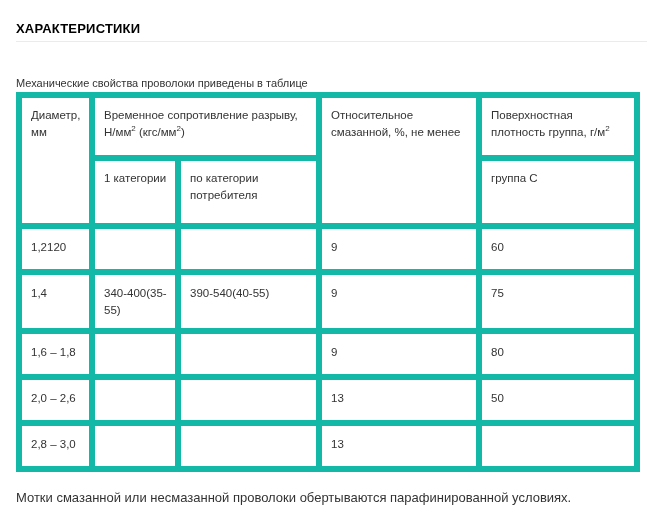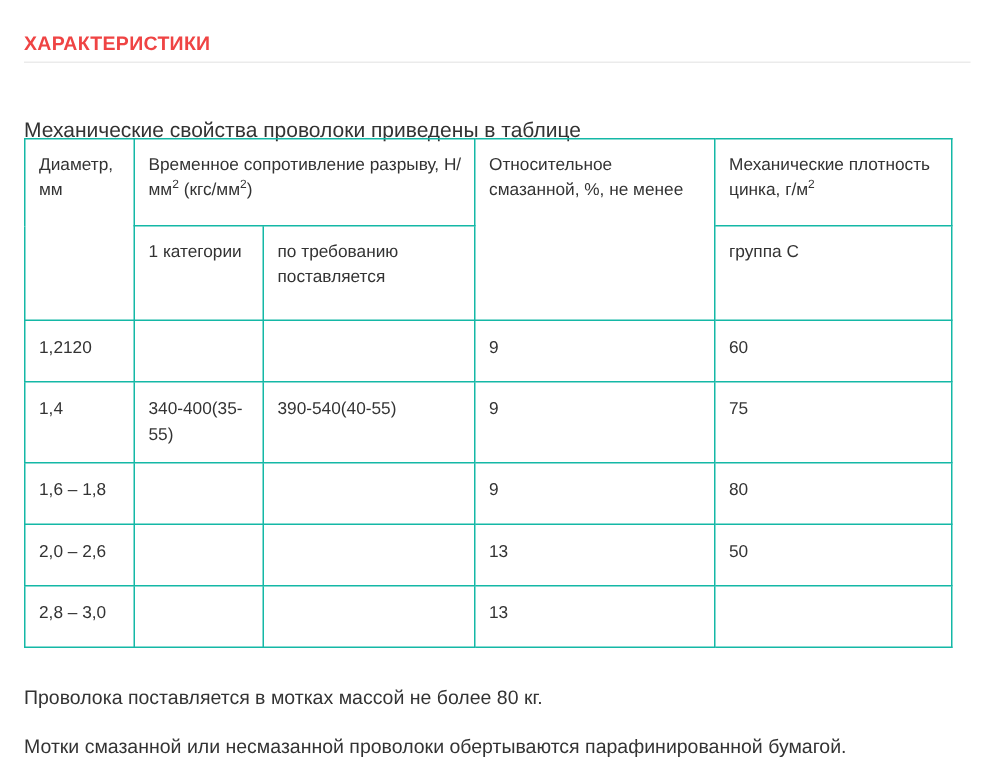--- a/index.html
+++ b/index.html
@@ -20,53 +20,53 @@
     height: 512px;
     box-sizing: border-box;
   }
   .section-title {
     position: absolute;
     left: 16px;
     top: 9px;
     font-size: 13px;
     font-weight: bold;
     letter-spacing: 0.2px;
-    color: #ef4444;
+    color: #000000;
     line-height: 18px;
     white-space: nowrap;
   }
   .divider {
     position: absolute;
     left: 16px;
     top: 41px;
     width: 631px;
     height: 1px;
     background: #ebebeb;
   }
   .intro-text {
     position: absolute;
     left: 16px;
     top: 63px;
-    font-size: 14px;
+    font-size: 11px;
     line-height: 18px;
     color: #333333;
     white-space: nowrap;
   }
   .spec-table {
     position: absolute;
     left: 16px;
     top: 92px;
     width: 618px;
     border-collapse: collapse;
     table-layout: fixed;
     font-size: 11.5px;
     color: #333333;
   }
   .spec-table td {
-    border: 1px solid #14b8a6;
+    border: 6px solid #14b8a6;
     padding: 9px 8px 9px 9px;
     vertical-align: top;
     line-height: 17px;
     font-weight: normal;
   }
   .col-d  { width: 73px; }
   .col-c1 { width: 86px; }
   .col-c2 { width: 141px; }
   .col-el { width: 160px; }
   .col-zn { width: 158px; }
@@ -114,25 +114,25 @@
       <col class="col-c1">
       <col class="col-c2">
       <col class="col-el">
       <col class="col-zn">
     </colgroup>
     <tbody>
       <tr class="h-row">
         <td rowspan="2">Диаметр, мм</td>
         <td colspan="2"><span>Временное сопротивление разрыву, Н/мм</span><sup>2</sup><span> (кгс/мм</span><sup>2</sup><span>)</span></td>
         <td rowspan="2">Относительное смазанной, %, не менее</td>
-        <td><span>Механические плотность цинка, г/м</span><sup>2</sup></td>
+        <td><span>Поверхностная плотность группа, г/м</span><sup>2</sup></td>
       </tr>
       <tr class="sub-row">
         <td>1 категории</td>
-        <td>по требованию поставляется</td>
+        <td>по категории потребителя</td>
         <td>группа С</td>
       </tr>
 
       <tr class="data-row">
         <td>1,2120</td>
         <td></td>
         <td></td>
         <td>9</td>
         <td>60</td>
       </tr>
@@ -160,16 +160,15 @@
       <tr class="data-row">
         <td>2,8 – 3,0</td>
         <td></td>
         <td></td>
         <td>13</td>
         <td></td>
       </tr>
     </tbody>
   </table>
 
-  <p class="note note-2">Проволока поставляется в мотках массой не более 80 кг.</p>
-  <p class="note note-3">Мотки смазанной или несмазанной проволоки обертываются парафинированной бумагой.</p>
+  <p class="note note-3">Мотки смазанной или несмазанной проволоки обертываются парафинированной условиях.</p>
 
 </div>
 
 </body></html>

